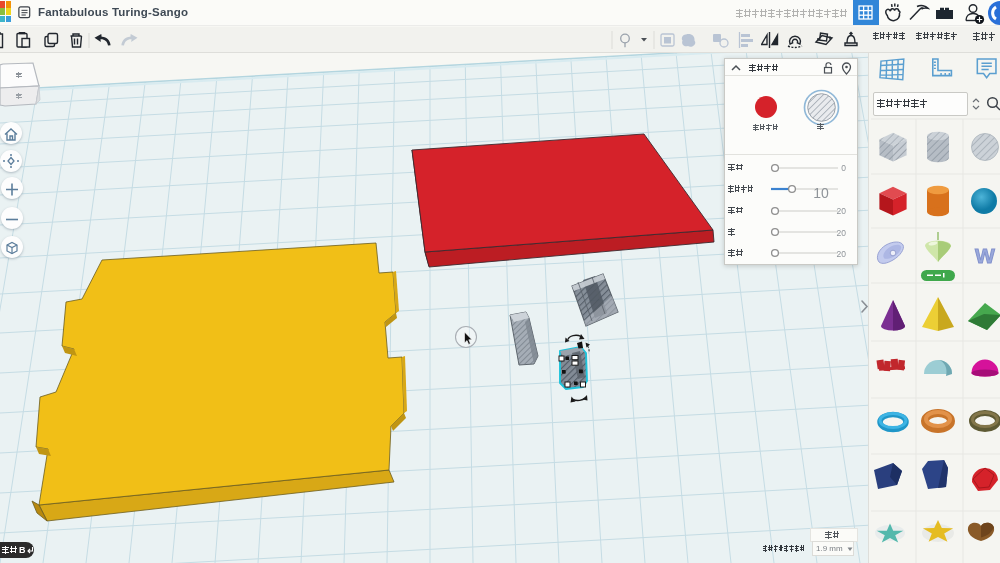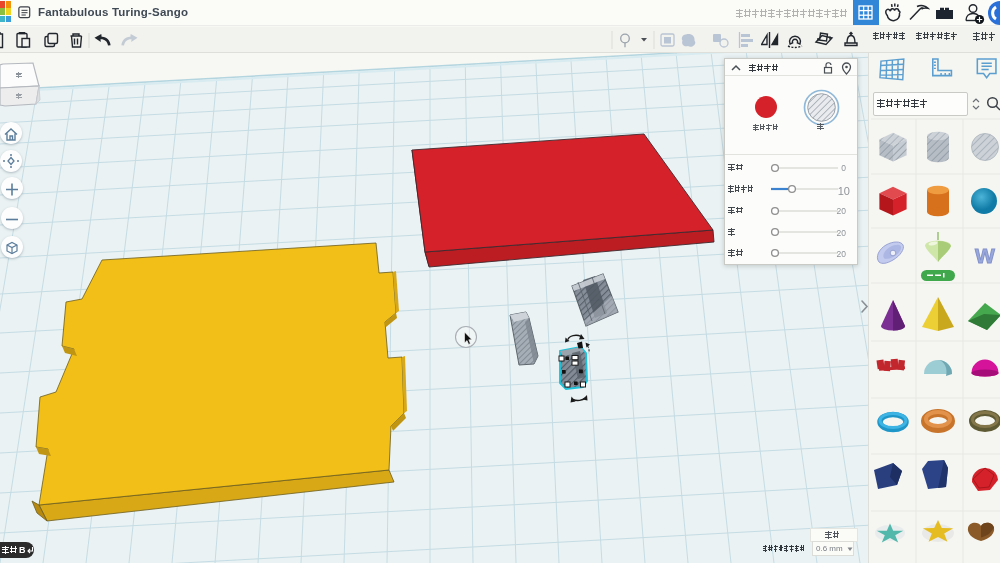--- a/index.html
+++ b/index.html
@@ -405,21 +405,21 @@
     <i style="width:5.5px;height:7.5px"></i>
     <i style="width:5.5px;height:7.5px"></i>
     <i style="width:5.5px;height:7.5px"></i>
     <i style="width:5.5px;height:7.5px"></i>
   </span>
 <svg class="abs" style="left:720px;top:181px" width="140" height="16" viewBox="720 181 140 16">
     <line x1="771" y1="189" x2="838" y2="189" stroke="#dcdcd8" stroke-width="1.4"></line>
     <line x1="771" y1="189" x2="792" y2="189" stroke="#3b82d0" stroke-width="2.2"></line>
 <circle cx="792" cy="189" r="3.4" fill="#fff" stroke="#8f8f8f" stroke-width="1.3"></circle>
   </svg>
-<div class="abs" style="left:830px;top:184.5px;width:20px;text-align:right;font-size:11px;color:#8f9499">10</div>
+<div class="abs" style="left:811px;top:184.5px;width:20px;text-align:center;font-size:14px;color:#8f9499">10</div>
 <span class="jp" style="color:#44494f;position:absolute;left:728px;top:206.5px">
     <i style="width:7px;height:7.5px"></i>
     <i style="width:7px;height:7.5px"></i>
   </span>
 <svg class="abs" style="left:720px;top:202.5px" width="140" height="16" viewBox="720 202.5 140 16">
     <line x1="771" y1="210.5" x2="838" y2="210.5" stroke="#dcdcd8" stroke-width="1.4"></line>
 <circle cx="775" cy="210.5" r="3.4" fill="#fff" stroke="#8f8f8f" stroke-width="1.3"></circle>
   </svg>
 <div class="abs" style="left:826px;top:206.0px;width:20px;text-align:right;font-size:8.5px;color:#8f9499">20</div>
 <span class="jp" style="color:#44494f;position:absolute;left:728px;top:228px">
@@ -571,21 +571,21 @@
 <span class="jp" style="color:#fff;position:absolute;left:2px;top:546px">
     <i style="width:7px;height:8px"></i>
     <i style="width:7px;height:8px"></i>
   </span>
 <div class="abs" style="left:19px;top:544.5px;color:#fff;font-size:9px;font-weight:bold">B</div>
 <svg class="abs" style="left:26px;top:546px" width="8" height="9" viewBox="0 0 8 9">
     <path d="M 6.5,1 v 4 h -4 m 1.5,-2 l -2,2 l 2,2" fill="none" stroke="#fff" stroke-width="1.1"></path>
   </svg>
 <div class="abs" style="left:810px;top:528px;width:48px;height:14px;background:#fbfbf8;border:1px solid #e4e4e0"></div>
 <div class="abs" style="left:812px;top:541px;width:42px;height:15px;background:#fbfbf8;border:1px solid #dcdcd8"></div>
-<div class="abs" style="left:816px;top:544px;font-size:8px;color:#7a7f84">0.6 mm</div>
+<div class="abs" style="left:816px;top:544px;font-size:8px;color:#7a7f84">1.9 mm</div>
 <svg class="abs" style="left:847px;top:547px" width="6" height="5" viewBox="0 0 6 5">
     <polygon points="0.5,0.5 5.5,0.5 3,4" fill="#80858a"></polygon>
   </svg>
 <span class="jp" style="color:#51565c;position:absolute;left:825px;top:531px">
     <i style="width:6.5px;height:7.5px"></i>
     <i style="width:6.5px;height:7.5px"></i>
   </span>
 <span class="jp" style="color:#33383e;position:absolute;left:763px;top:545px">
     <i style="width:4.3px;height:7px"></i>
     <i style="width:4.3px;height:7px"></i>

